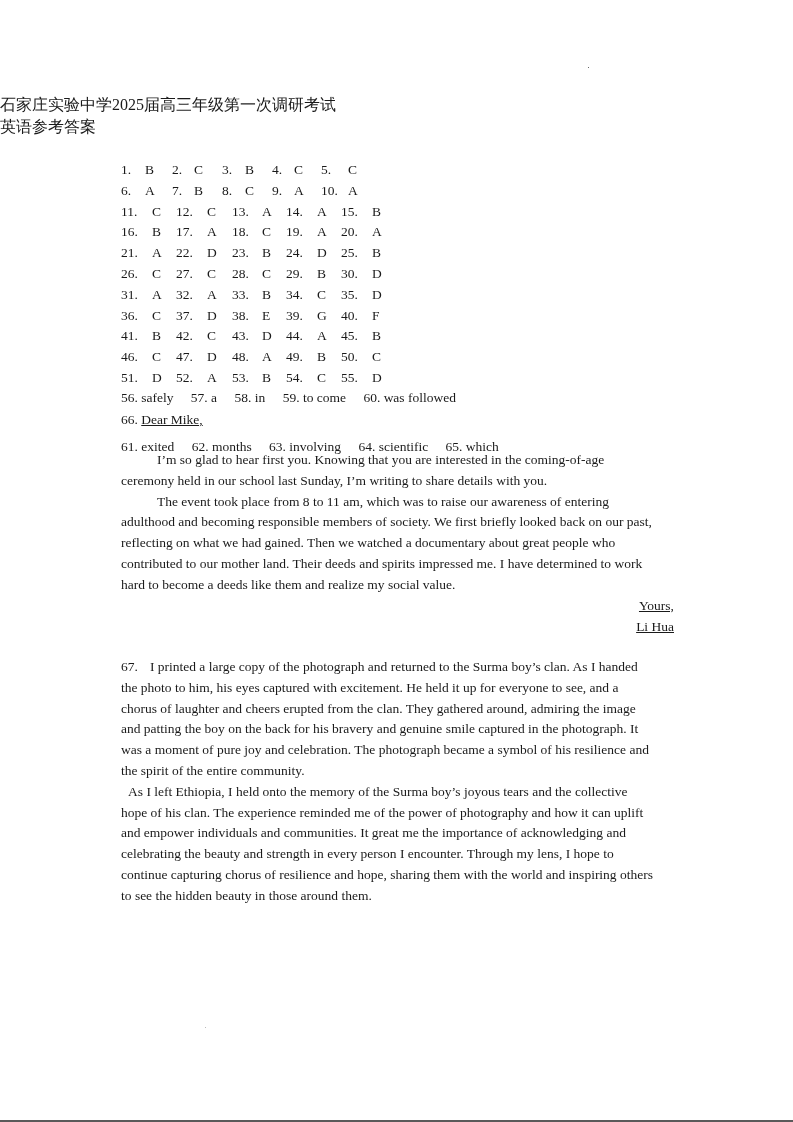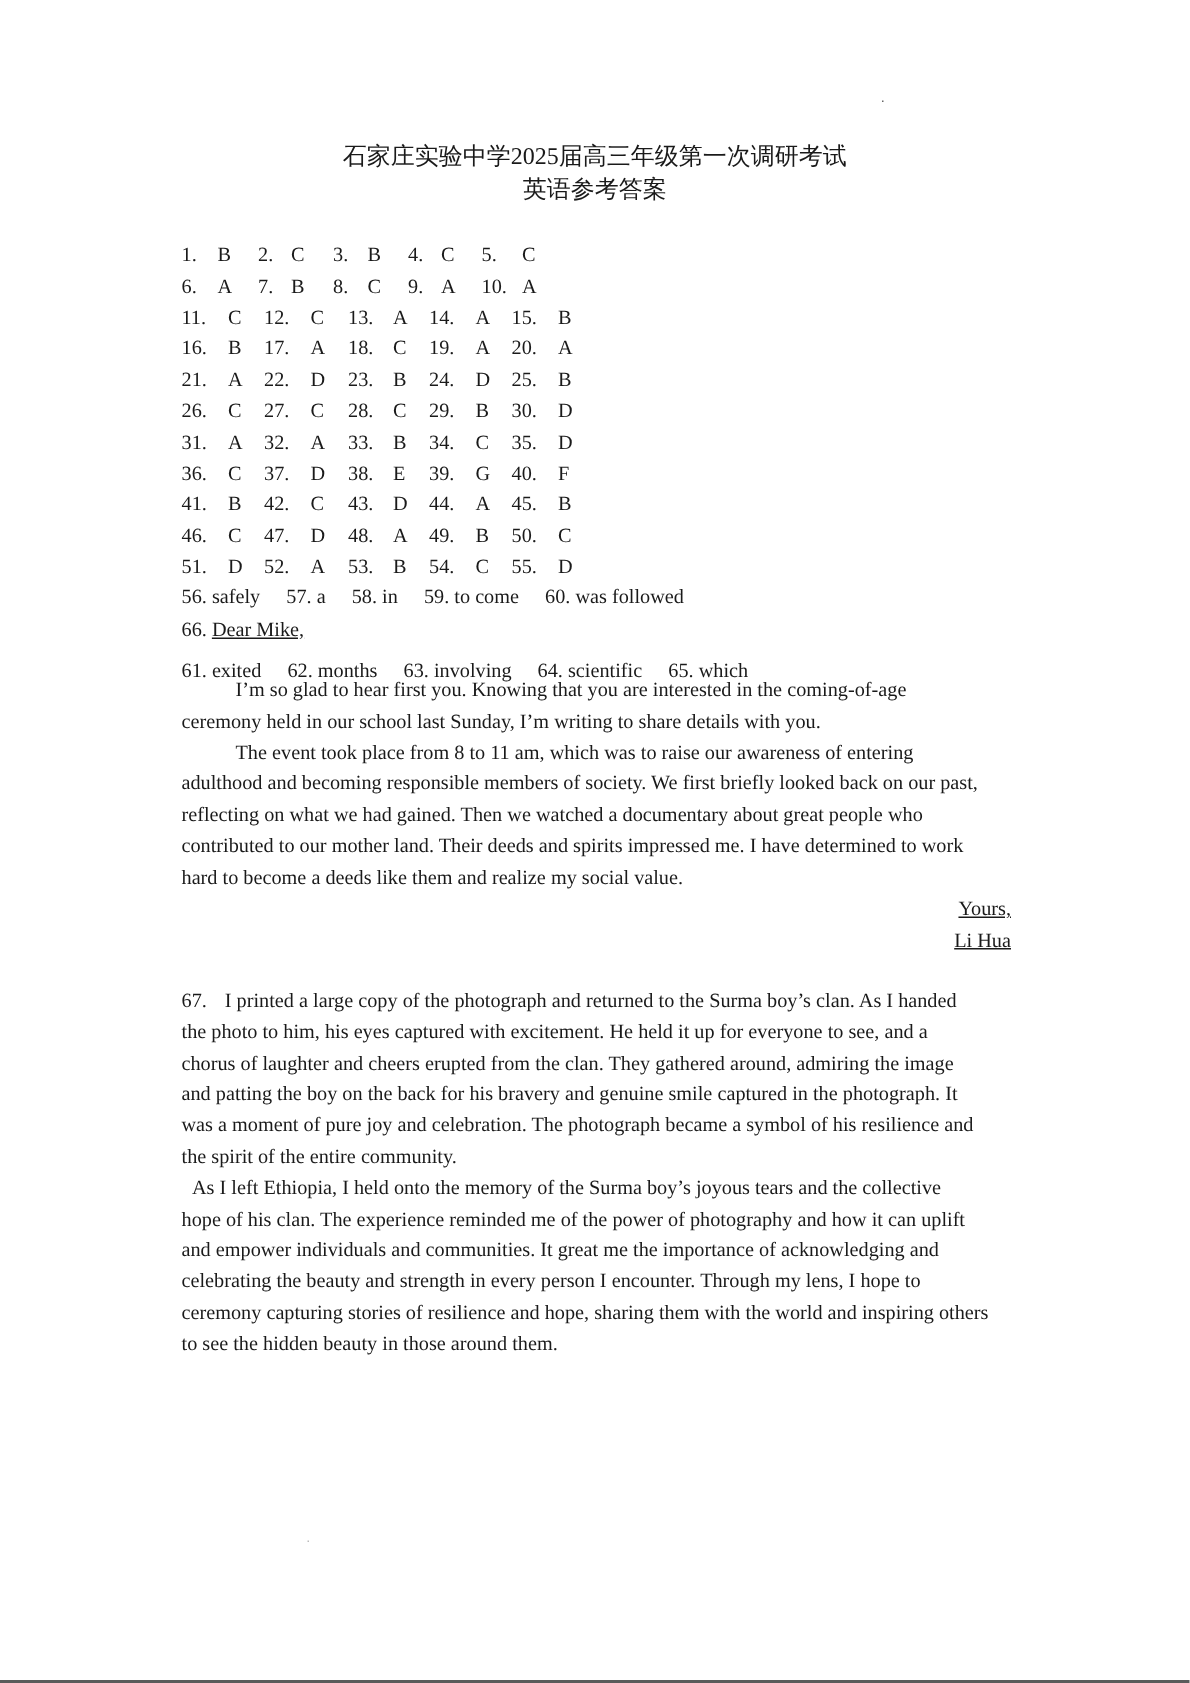--- a/index.html
+++ b/index.html
@@ -2,21 +2,21 @@
 <html><head>
   <meta charset="utf-8">
   <style>
     html, body { margin: 0; padding: 0; background: #ffffff; }
     body { width: 793px; height: 1122px; position: relative; overflow: hidden;
            font-family: "Liberation Serif", "DejaVu Serif", serif; color: #1a1a1a; }
     .page { position: absolute; left: 0; top: 0; width: 793px; height: 1122px; }
     .dot-top { position: absolute; left: 588px; top: 67px; width: 1px; height: 1px; background: #666; }
     .dot-bottom { position: absolute; left: 205px; top: 1027px; width: 1px; height: 1px; background: #bbb; }
     .bottom-rule { position: absolute; left: 0; top: 1120px; width: 793px; height: 2px; background: #5a5a5a; }
-    .title { position: absolute; left: 0; width: 793px; text-align: center; font-size: 16px; line-height: 20px; }
+    .title { position: absolute; left: 0; width: 793px; font-size: 16px; line-height: 20px; }
     .title1 { top: 95px; }
     .title2 { top: 117px; }
     .ans-row { position: absolute; left: 121px; font-size: 13.5px; line-height: 18px; white-space: pre; }
     .cell { position: absolute; top: 0; white-space: nowrap; }
     .fill-row { position: absolute; left: 121px; font-size: 13.5px; line-height: 18px; white-space: nowrap; font-family: Liberation Serif, serif; }
     .fill-row span.item { margin-right: 14px; }
     .para { position: absolute; left: 121px; width: 554px; font-size: 13.5px; line-height: 20.8px; text-align: justify; }
     .line { display: block; white-space: nowrap; text-align: left; }
     .indent { padding-left: 36px; }
     .u { text-decoration: underline; }
@@ -83,18 +83,18 @@
     <span class="line"><span>67.</span><span style="display:inline-block;width:12px;"></span><span>I printed a large copy of the photograph and returned to the Surma boy’s clan. As I handed</span></span>
     <span class="line">the photo to him, his eyes captured with excitement. He held it up for everyone to see, and a</span>
     <span class="line">chorus of laughter and cheers erupted from the clan. They gathered around, admiring the image</span>
     <span class="line">and patting the boy on the back for his bravery and genuine smile captured in the photograph. It</span>
     <span class="line">was a moment of pure joy and celebration. The photograph became a symbol of his resilience and</span>
     <span class="line">the spirit of the entire community.</span>
     <span class="line" style="padding-left:7px;">As I left Ethiopia, I held onto the memory of the Surma boy’s joyous tears and the collective</span>
     <span class="line">hope of his clan. The experience reminded me of the power of photography and how it can uplift</span>
     <span class="line">and empower individuals and communities. It great me the importance of acknowledging and</span>
     <span class="line">celebrating the beauty and strength in every person I encounter. Through my lens, I hope to</span>
-    <span class="line">ceremony capturing stories of resilience and hope, sharing them with the world and inspiring others</span>
+    <span class="line">continue capturing chorus of resilience and hope, sharing them with the world and inspiring others</span>
     <span class="line">to see the hidden beauty in those around them.</span>
   </div>
 
   <div class="bottom-rule"></div>
 </div>
 
 </body></html>

